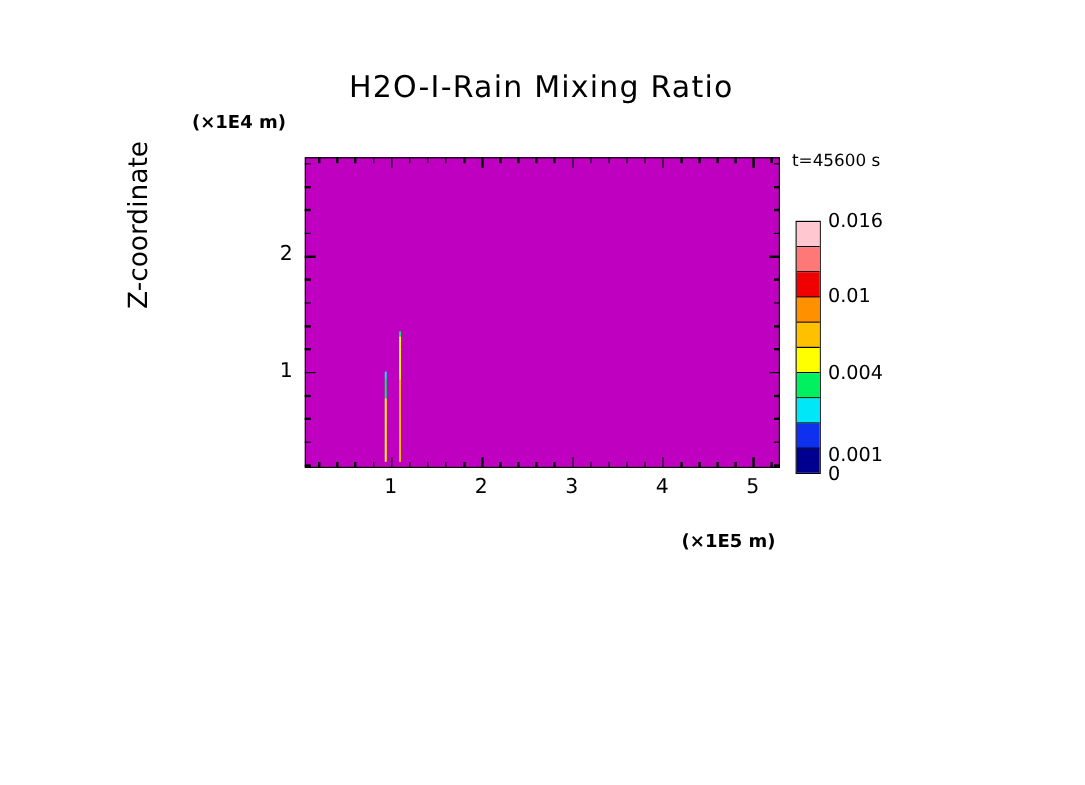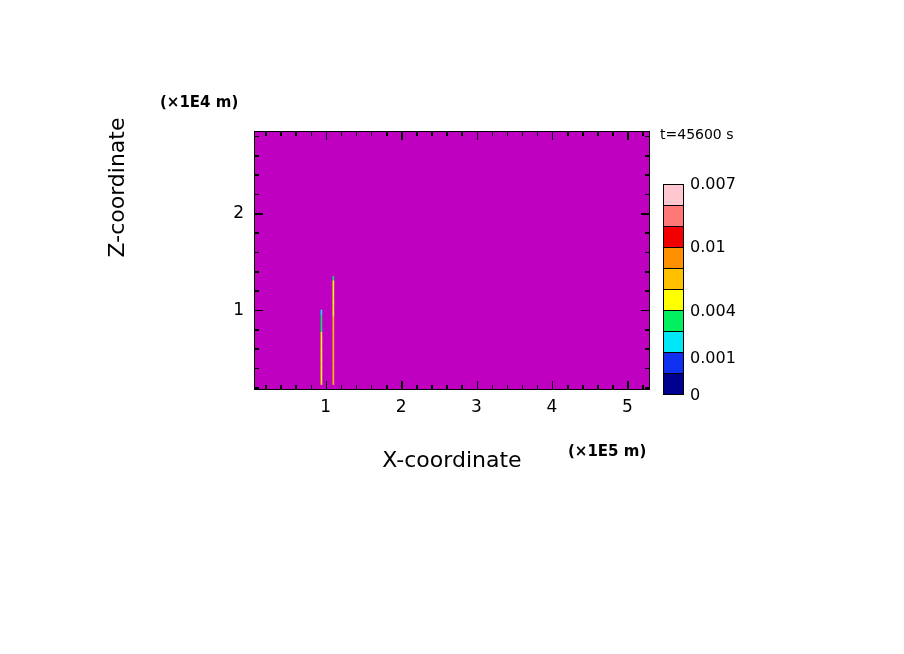--- a/index.html
+++ b/index.html
@@ -52,20 +52,21 @@
   }
   .cband{flex:1 1 0;border-bottom:1px solid #000;}
   .cband:last-child{border-bottom:none;}
   .clabel{position:absolute;left:690px;font-size:16px;color:#000;white-space:nowrap;}
 </style>
 </head>
 <body>
 
 <div id="stage">
 
+  <div id="title" class="txt"><span id="title-inner">H2O-I-Rain Mixing Ratio</span></div>
 
   <div id="yunit" class="txt">(×1E4 m)</div>
 
   <div id="tstamp" class="txt">t=45600 s</div>
 
   <div id="plot">
     <svg id="field" viewBox="0 0 396 259" preserveAspectRatio="none">
         <rect x="78.00" y="145.27" width="1.55" height="1.48" fill="#00f060"></rect>
         <rect x="78.00" y="146.39" width="1.55" height="1.48" fill="#00f060"></rect>
         <rect x="78.00" y="147.52" width="1.55" height="1.48" fill="#00f060"></rect>
@@ -319,36 +320,35 @@
       <div class="axlabel" style="left: 305.657px; top: 396px; width: 40px;">1</div>
       <div class="axlabel" style="left: 381.086px; top: 396px; width: 40px;">2</div>
       <div class="axlabel" style="left: 456.514px; top: 396px; width: 40px;">3</div>
       <div class="axlabel" style="left: 531.943px; top: 396px; width: 40px;">4</div>
       <div class="axlabel" style="left: 607.371px; top: 396px; width: 40px;">5</div>
       <div class="axlabel" style="left: 218px; top: 298.787px; width: 26px; text-align: right;">1</div>
       <div class="axlabel" style="left: 218px; top: 202.146px; width: 26px; text-align: right;">2</div>
     </div>
 
   <div id="xunit" class="txt">(×1E5 m)</div>
-  <div id="xtitle" class="txt">X-coordinate</div>
   <div id="ytitle" class="txt">Z-coordinate</div>
 
   <div id="cbar">
       <div class="cband" style="background: rgb(255, 200, 208);"></div>
       <div class="cband" style="background: rgb(255, 120, 120);"></div>
       <div class="cband" style="background: rgb(240, 0, 0);"></div>
       <div class="cband" style="background: rgb(255, 144, 0);"></div>
       <div class="cband" style="background: rgb(255, 192, 0);"></div>
       <div class="cband" style="background: rgb(255, 255, 0);"></div>
       <div class="cband" style="background: rgb(0, 240, 96);"></div>
       <div class="cband" style="background: rgb(0, 232, 248);"></div>
       <div class="cband" style="background: rgb(16, 48, 240);"></div>
       <div class="cband" style="background: rgb(0, 0, 144);"></div>
     </div>
   <div id="cbarlabels">
-      <div class="clabel" style="top: 174px;">0.007</div>
+      <div class="clabel" style="top: 174px;">0.016</div>
       <div class="clabel" style="top: 237.3px; text-align: right;">0.01</div>
       <div class="clabel" style="top: 300.6px;">0.004</div>
-      <div class="clabel" style="top: 348px;">0.001</div>
+      <div class="clabel" style="top: 369px;">0.001</div>
       <div class="clabel" style="top: 385px;">0</div>
     </div>
 
 </div>
 
 </body></html>

